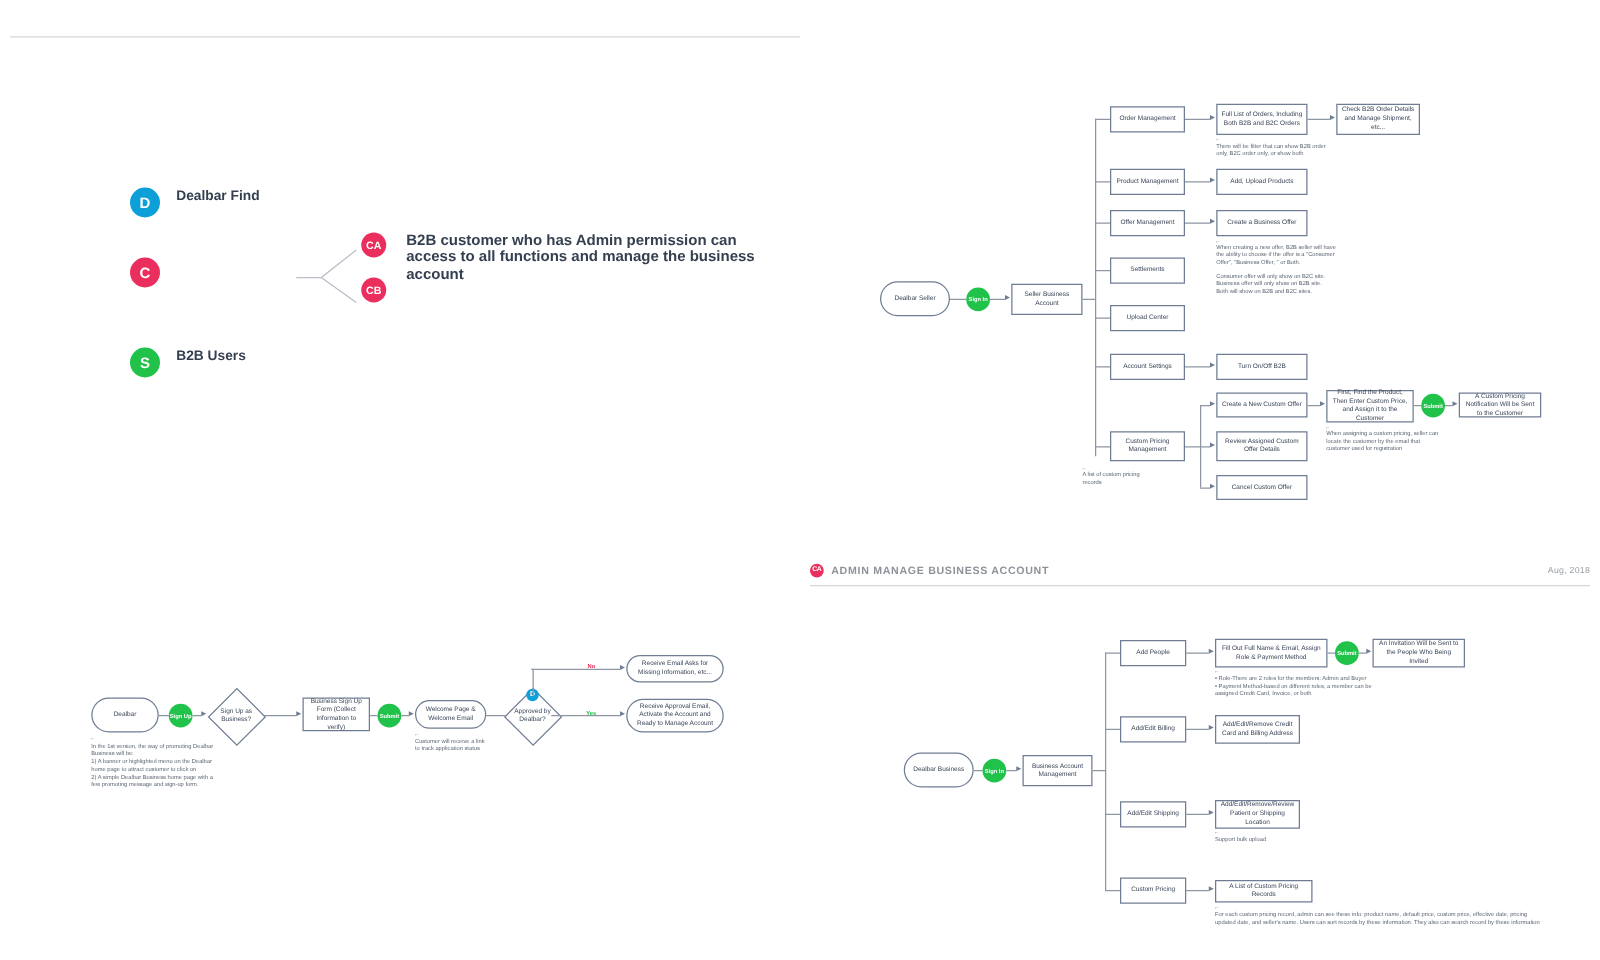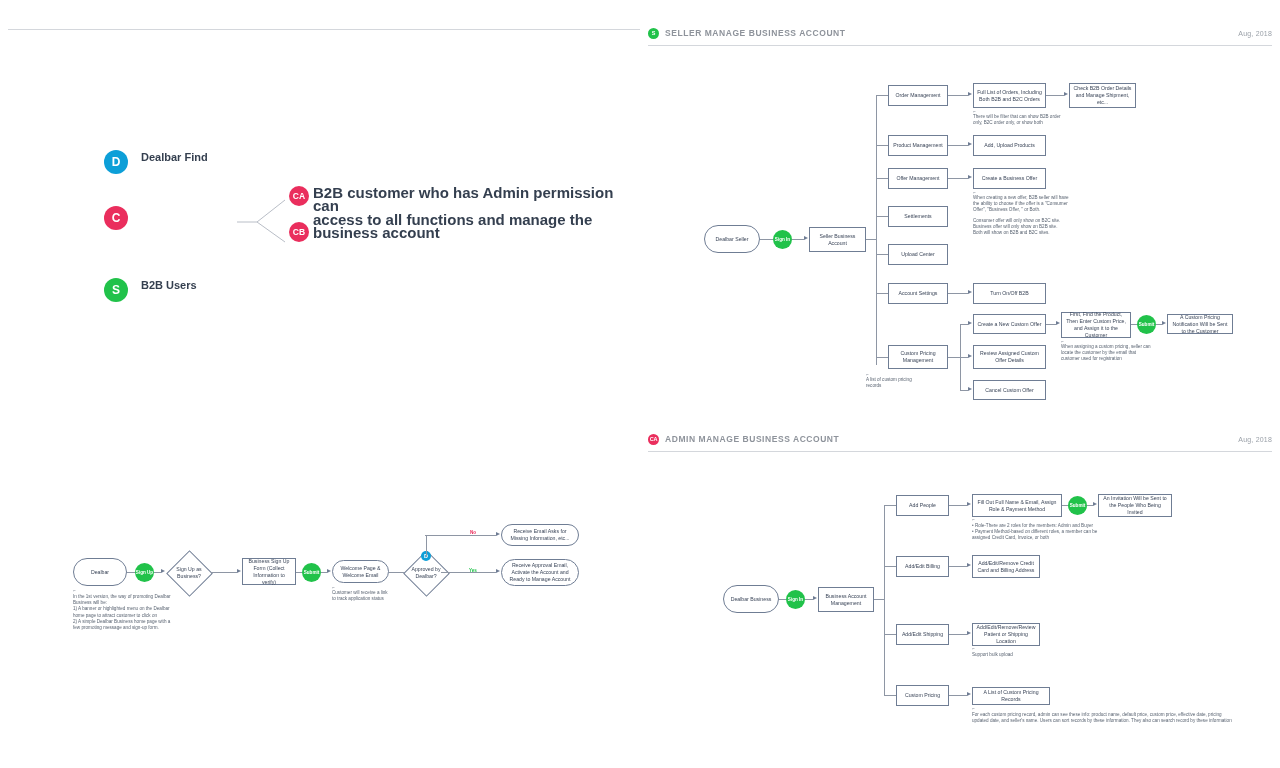--- a/index.html
+++ b/index.html
@@ -39,21 +39,21 @@
   #legend-customer{left:96px;top:96px;}
   #legend-seller{left:96px;top:168px;}
   .legend-text{
     margin-left:13px;font-size:11px;font-weight:bold;line-height:15px;
     color:#343f4f;max-width:150px;
   }
   .legend-sub{position:absolute;display:flex;align-items:flex-start;}
   #legend-ca{left:281px;top:76px;}
   #legend-cb{left:281px;top:112px;}
   .legend-sub-text{
-    margin-left:4px;font-size:15px;line-height:13.4px;font-weight:bold;
+    margin-left:16px;font-size:12px;line-height:13.4px;font-weight:bold;
     color:#343f4f;white-space:pre-line;
   }
   .brace{position:absolute;left:227px;top:86px;width:52px;height:52px;}
 
   
   .node{
     position:absolute;box-sizing:border-box;border:1px solid #6f7d94;
     background:#fff;display:flex;align-items:center;justify-content:center;
     text-align:center;color:#3a4558;font-size:5.2px;line-height:7px;
     padding:2px 3px;
@@ -86,21 +86,21 @@
   .label-no{color:#ea2e5d;}
   .label-yes{color:#21c24a;}
   .dot-badge{
     position:absolute;border-radius:50%;background:#0d9fd8;color:#fff;
     display:flex;align-items:center;justify-content:center;
     font-size:5.5px;font-weight:bold;width:10px;height:10px;
   }
 
   #seller-panel{left:648px;top:25px;width:624px;height:355px;}
   #signup-panel{left:8px;top:448px;width:632px;height:312px;}
-  #admin-panel{left:648px;top:431px;width:624px;height:312px;}
+  #admin-panel{left:648px;top:448px;width:624px;height:312px;}
   .flow{position:absolute;left:0;top:22px;width:100%;height:330px;}
 </style>
 </head>
 <body>
 
 <div class="panel" id="legend-panel">
   <div class="panel-header">
     <div class="panel-rule"></div>
   </div>
 
@@ -130,28 +130,20 @@
 access to all functions and manage the business account</span>
     </div>
 
     <div class="legend-sub" id="legend-cb">
       <span class="badge badge-md badge-c">CB</span>
     </div>
   </div>
 </div>
 
 <div class="panel" id="seller-panel">
-  <div class="panel-header">
-    <div class="panel-title-row">
-      <span class="badge badge-sm badge-s">S</span>
-      <span class="panel-title">SELLER MANAGE BUSINESS ACCOUNT</span>
-      <span class="panel-date">Aug, 2018</span>
-    </div>
-    <div class="panel-rule"></div>
-  </div>
 
   <div class="flow">
 
     <div class="node rounded" style="left:56px;top:178px;width:56px;height:28px;">Dealbar Seller</div>
     <div class="edge h" style="left:112px;top:192px;width:13px;"></div>
     <div class="pill" style="left:125px;top:183px;width:19px;height:19px;">Sign In</div>
     <div class="edge h" style="left:144px;top:192px;width:12px;"></div>
     <div class="arrow" style="left:156px;top:189.4px;"></div>
     <div class="node" style="left:161px;top:180px;width:57px;height:25px;">Seller Business Account</div>
 

